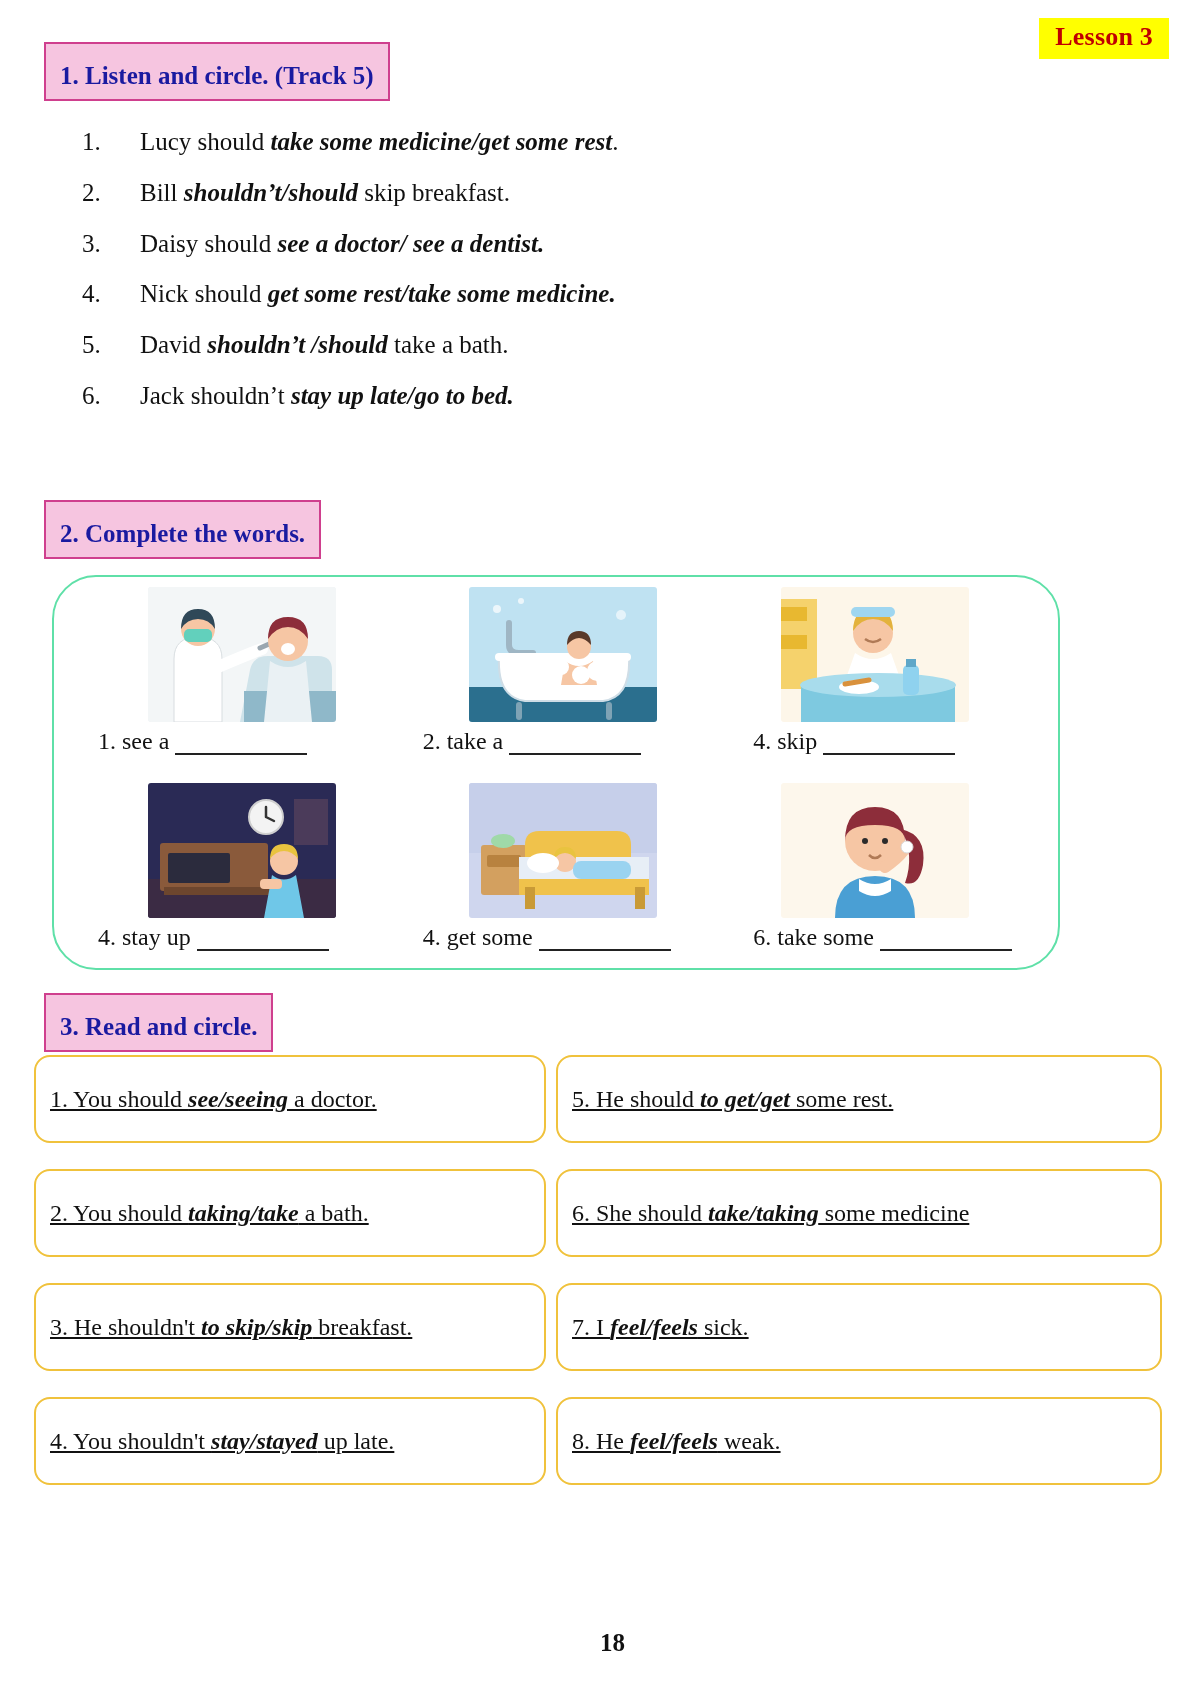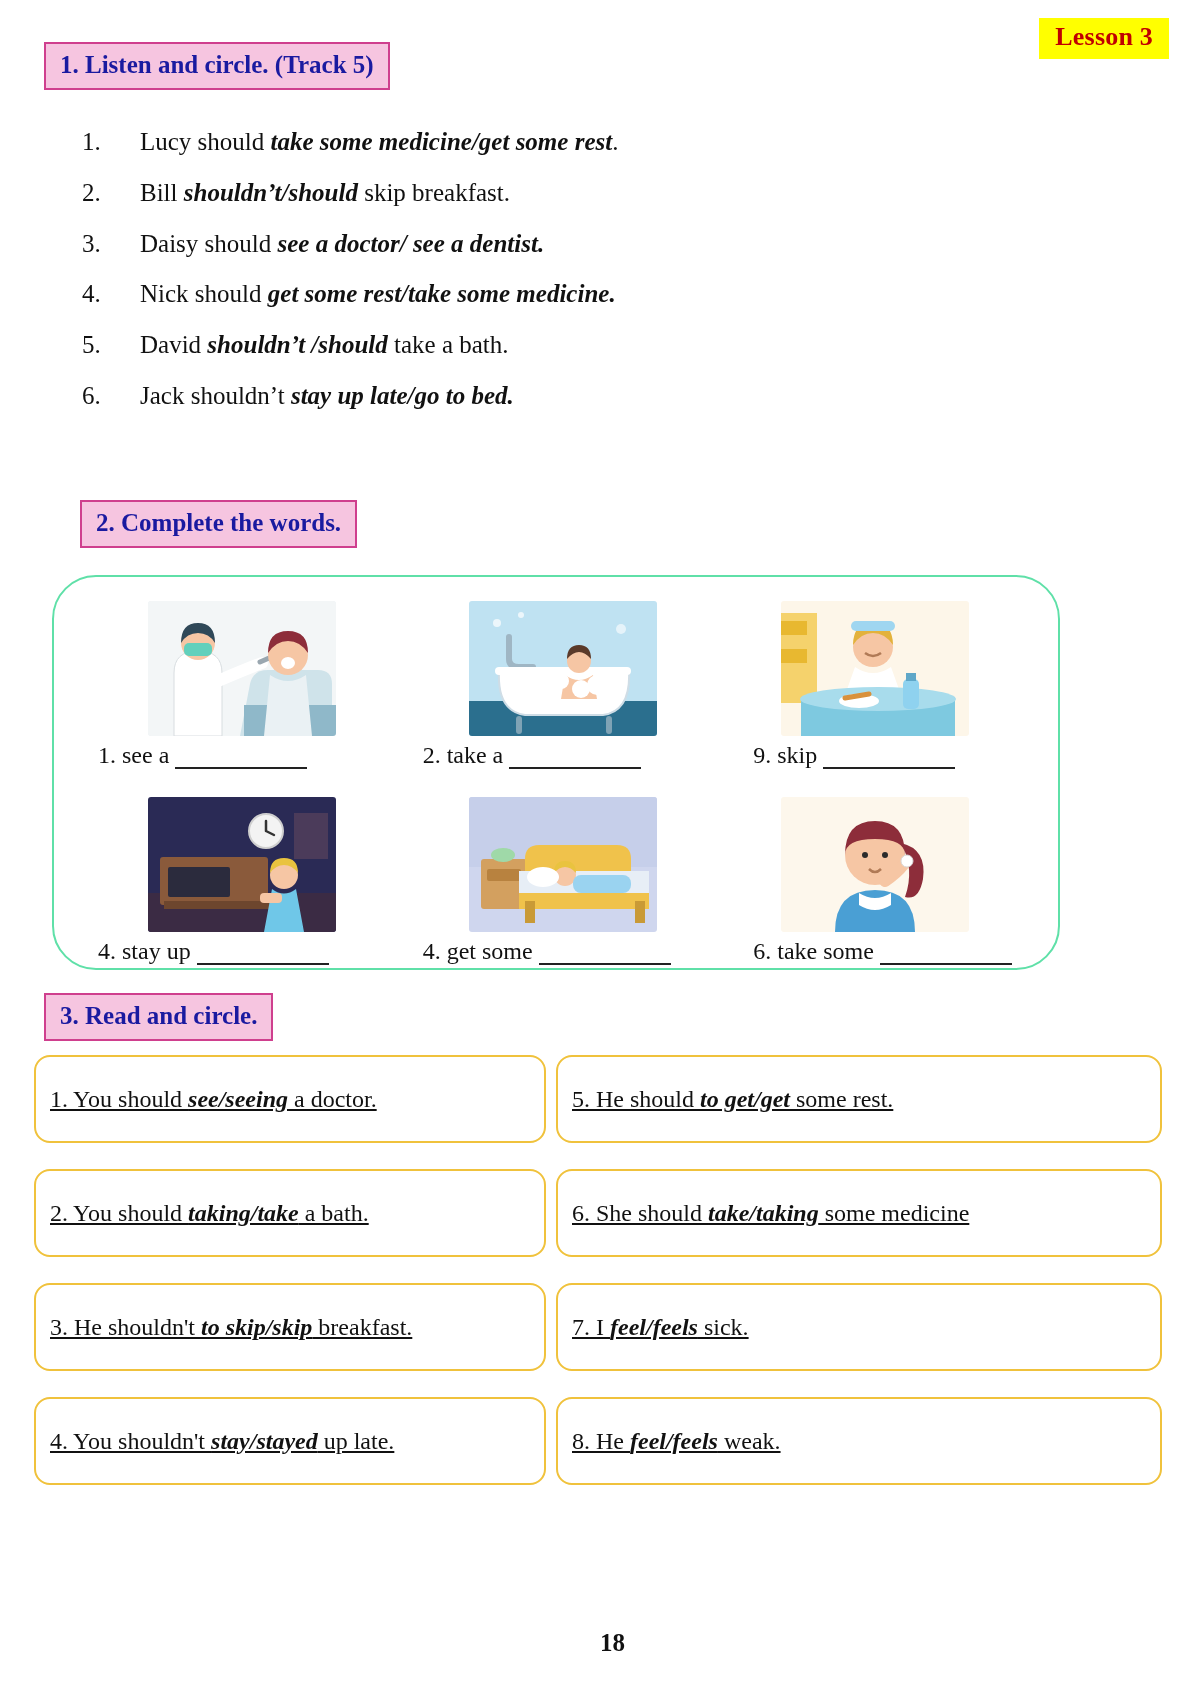--- a/index.html
+++ b/index.html
@@ -31,25 +31,25 @@
   }
 
   
   .sec-head {
     display: inline-block;
     background: #f6c5e0;
     border: 2px solid #cf3f8e;
     color: #1a1aa0;
     font-weight: bold;
     font-size: 25px;
-    padding: 7px 14px 9px 14px;
+    padding: 18px 14px 9px 14px;
     font-family: "Liberation Serif", serif;
   }
   #sec1-head { position: absolute; left: 44px; top: 42px; }
-  #sec2-head { position: absolute; left: 44px; top: 500px; margin-left: 36px; }
+  #sec2-head { position: absolute; left: 44px; top: 500px; }
   #sec3-head { position: absolute; left: 44px; top: 993px; }
 
   
   .ex1 {
     position: absolute;
     left: 82px;
     top: 128px;
     width: 940px;
   }
   .ex1 .row {
@@ -77,21 +77,20 @@
     border: 2px solid #5fe0a8;
     border-radius: 44px;
   }
   .ex2-grid {
     position: absolute;
     left: 52px;
     top: 575px;
     width: 1008px;
     height: 395px;
     padding: 12px 20px 0 20px;
-    margin-top: 14px;
   }
   .ex2-row {
     display: flex;
     height: 196px;
   }
   .ex2-cell {
     width: 33.33%;
     position: relative;
   }
   .pic {
@@ -284,21 +283,21 @@
 
           <path d="M20 96 q74-18 154 0 l0 39 l-154 0 Z" fill="#7ec9e0"></path>
           <ellipse cx="97" cy="98" rx="78" ry="12" fill="#a8dcec"></ellipse>
 
           <ellipse cx="78" cy="100" rx="20" ry="7" fill="#ffffff"></ellipse>
           <path d="M64 97 l24-4" stroke="#d9913c" stroke-width="5" stroke-linecap="round"></path>
           <rect x="122" y="78" width="16" height="30" rx="5" fill="#8fd2ef"></rect>
           <rect x="125" y="72" width="10" height="8" fill="#5fa7c8"></rect>
         </svg>
       </div>
-      <div class="ex2-cap"><span>9. skip</span><span class="blank"></span></div>
+      <div class="ex2-cap"><span>4. skip</span><span class="blank"></span></div>
     </div>
   </div>
 
   <div class="ex2-row">
 
     <div class="ex2-cell c1">
       <div class="pic">
         <svg viewBox="0 0 188 135">
           <rect width="188" height="135" fill="#2a2a55"></rect>
           <rect x="0" y="96" width="188" height="39" fill="#3b2b44"></rect>

